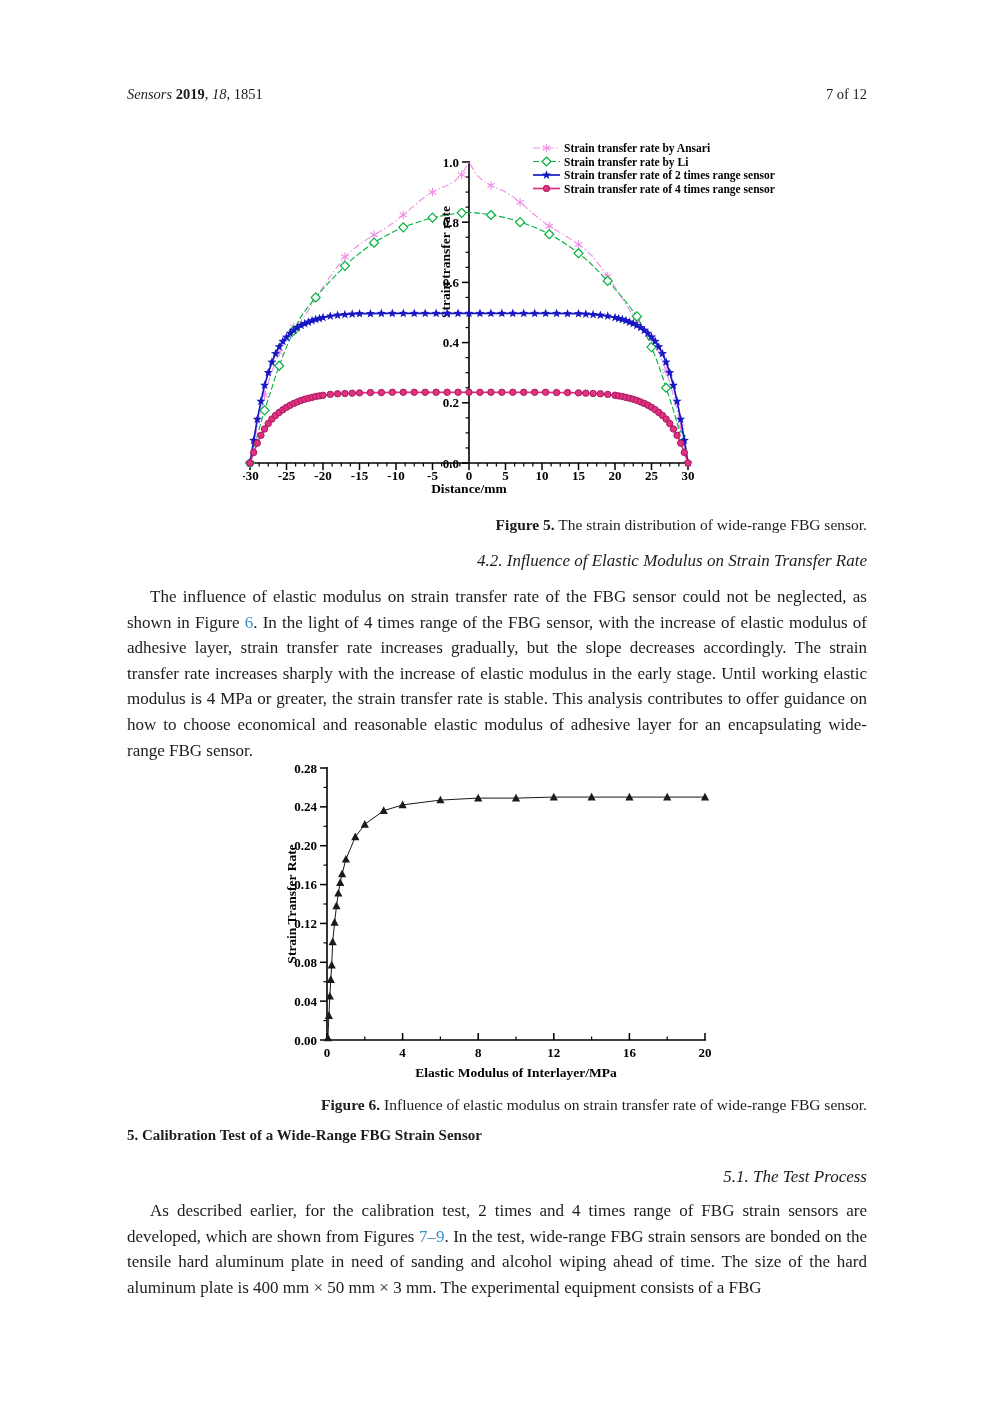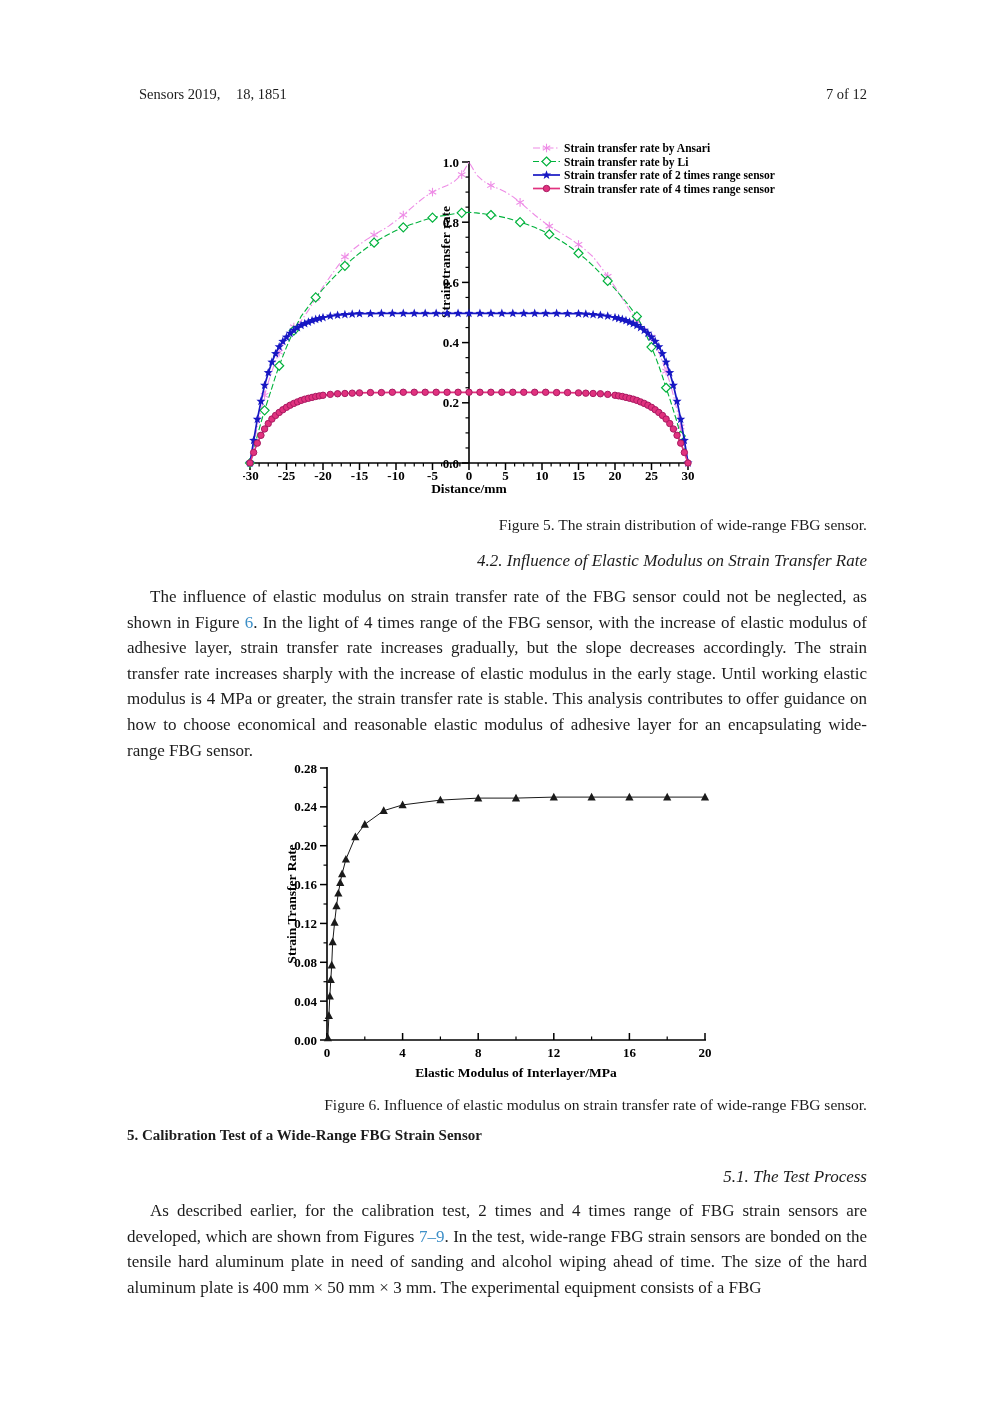--- a/index.html
+++ b/index.html
@@ -6,22 +6,22 @@
   body{width:993px;height:1404px;background:#ffffff;position:relative;
        font-family:"Liberation Serif", serif;color:#1c1c1c;}
   .abs{position:absolute;}
   .header{position:absolute;left:127px;top:86px;width:740px;display:flex;
           justify-content:space-between;font-size:14.5px;}
   .caption{position:absolute;left:127px;width:740px;text-align:right;font-size:15.5px;}
   .para{position:absolute;left:127px;width:740px;text-align:justify;
         font-size:17px;line-height:25.6px;text-indent:23px;}
   .subheading{position:absolute;left:127px;width:740px;font-style:italic;font-size:17px;text-align:right;}
   .heading{position:absolute;left:127px;width:740px;font-weight:bold;font-size:15px;}
-  .seg-bold{font-weight:normal;}
-  .seg-italic{margin-left:12px;}
+  .seg-bold{font-weight:bold;}
+  .seg-italic{font-style:italic;}
   .seg-link{cursor:pointer;}
   svg text{font-family:"Liberation Serif", serif;}
 </style>
 </head>
 <body>
 
 <div>
 
   <div class="header">
     <div><span class="seg-italic">Sensors</span><span> </span><span class="seg-bold">2019</span><span>, </span><span class="seg-italic">18</span><span>, 1851</span></div>

